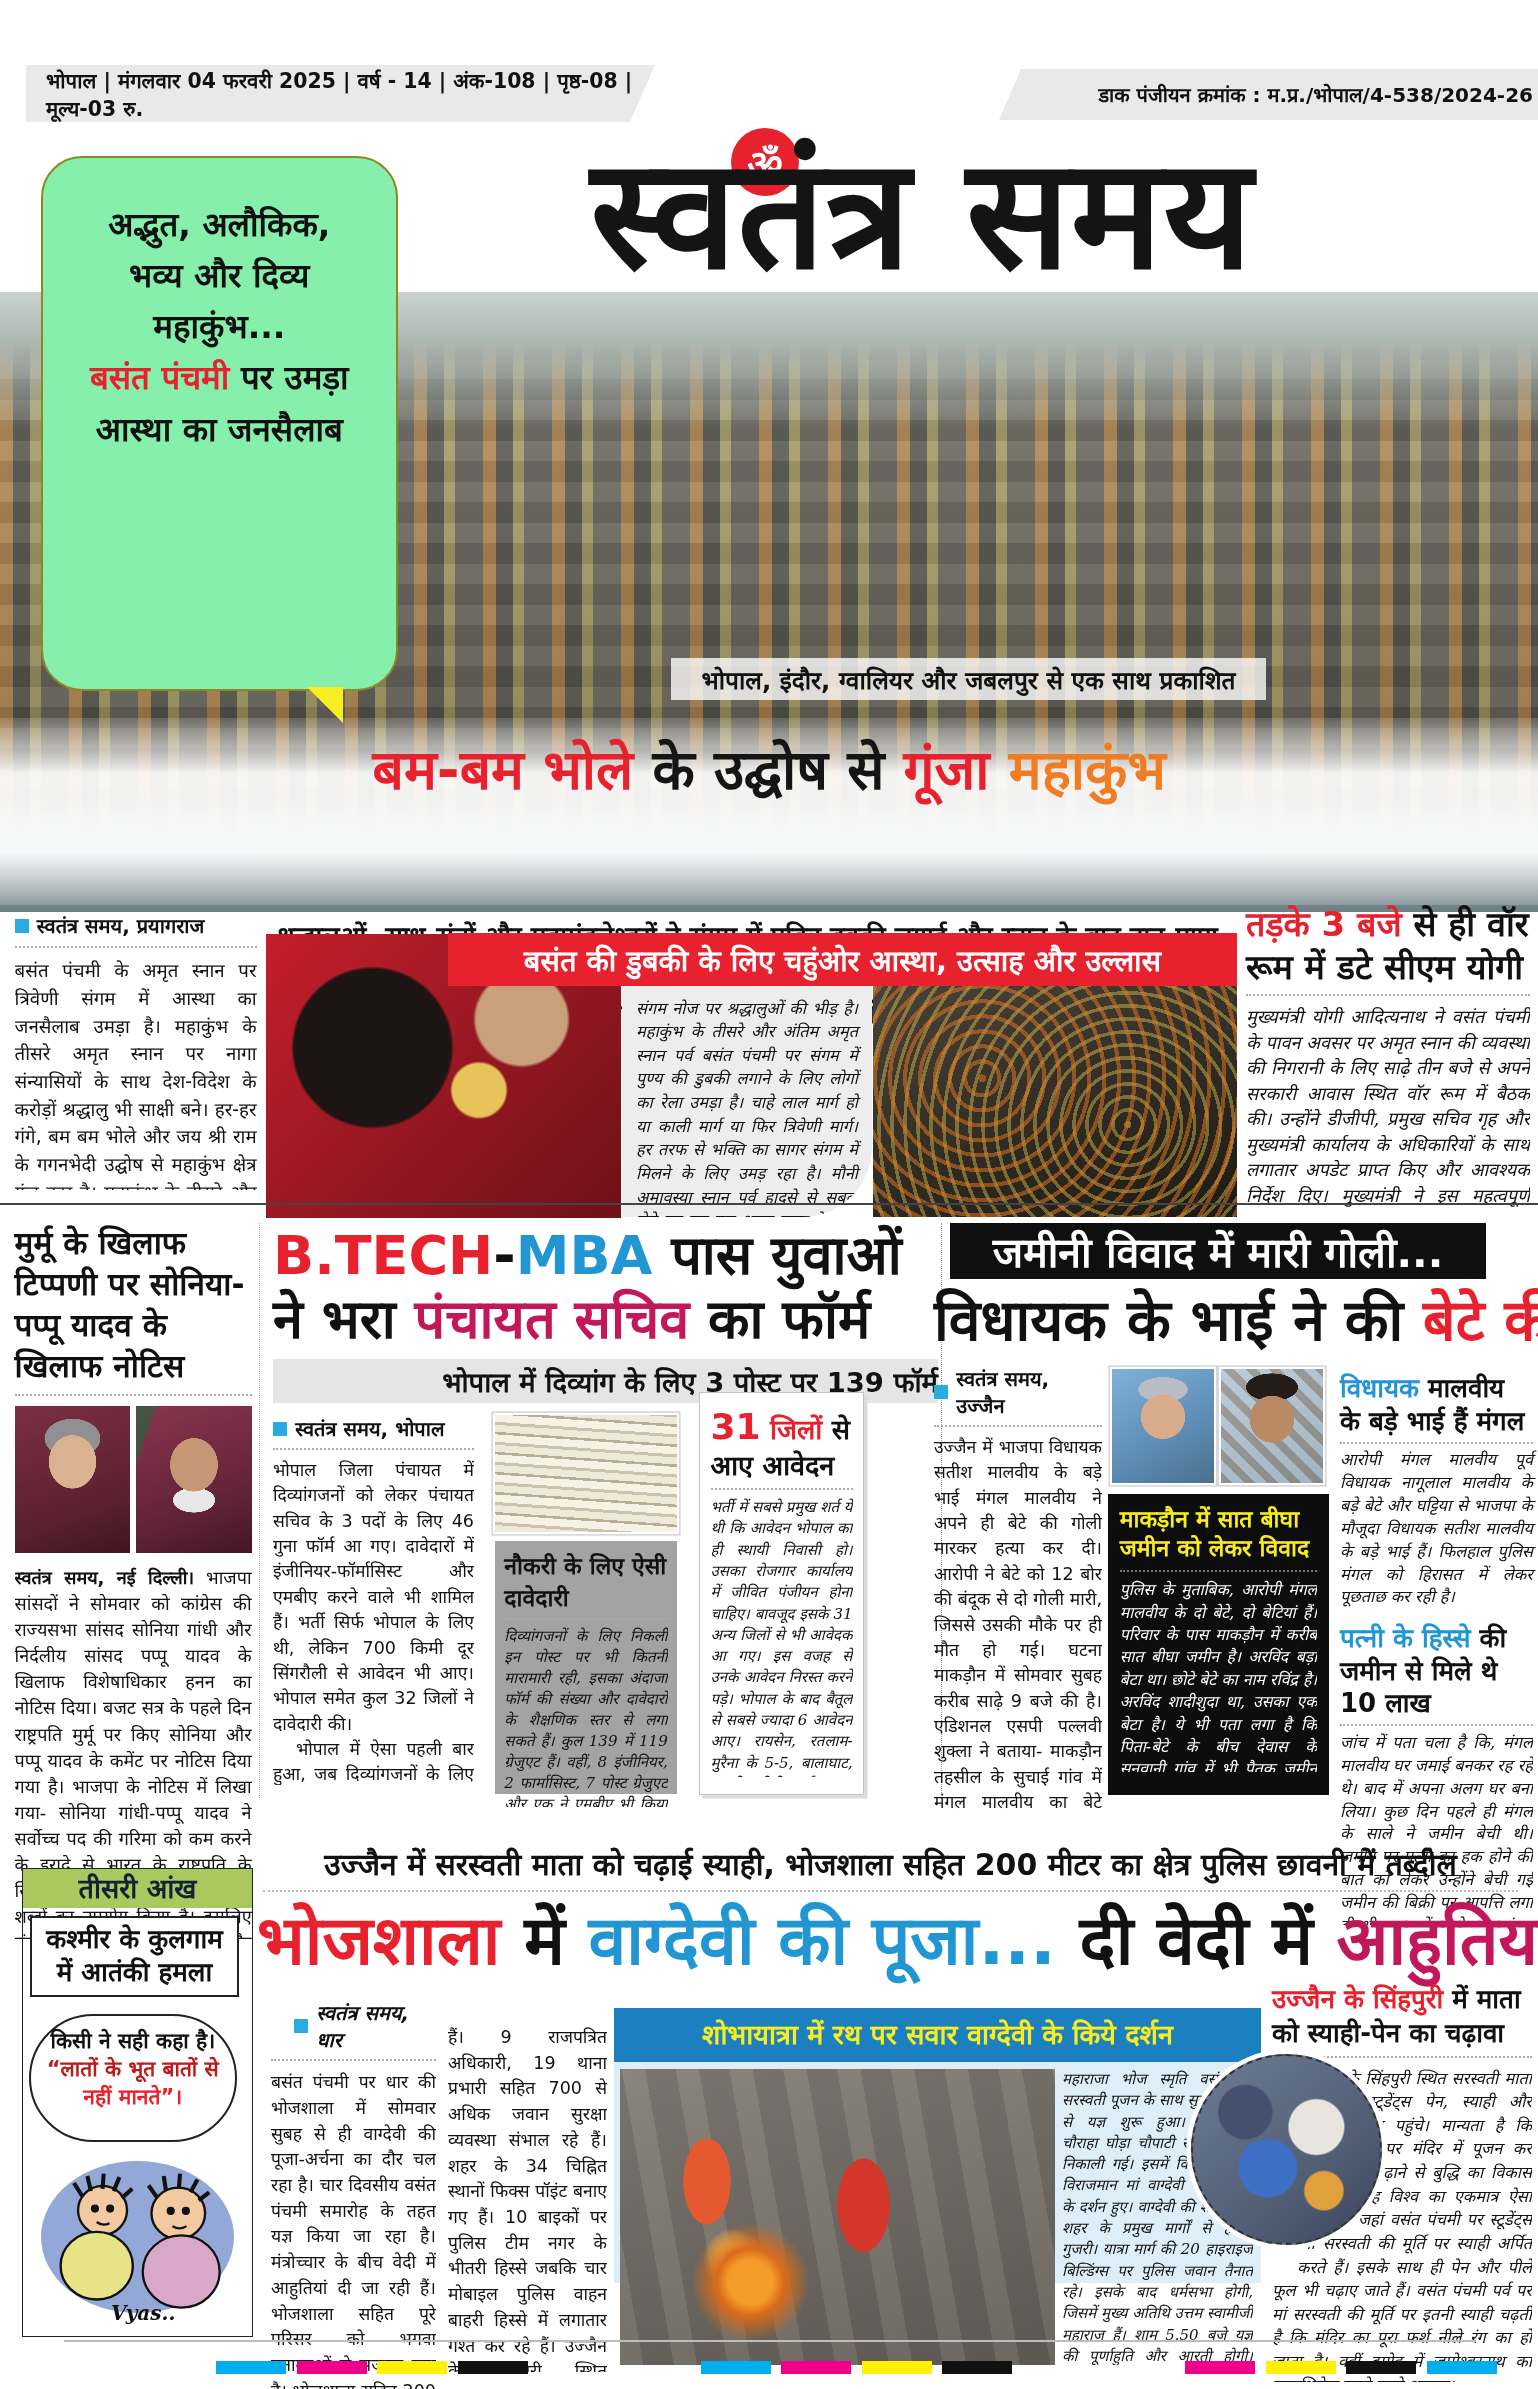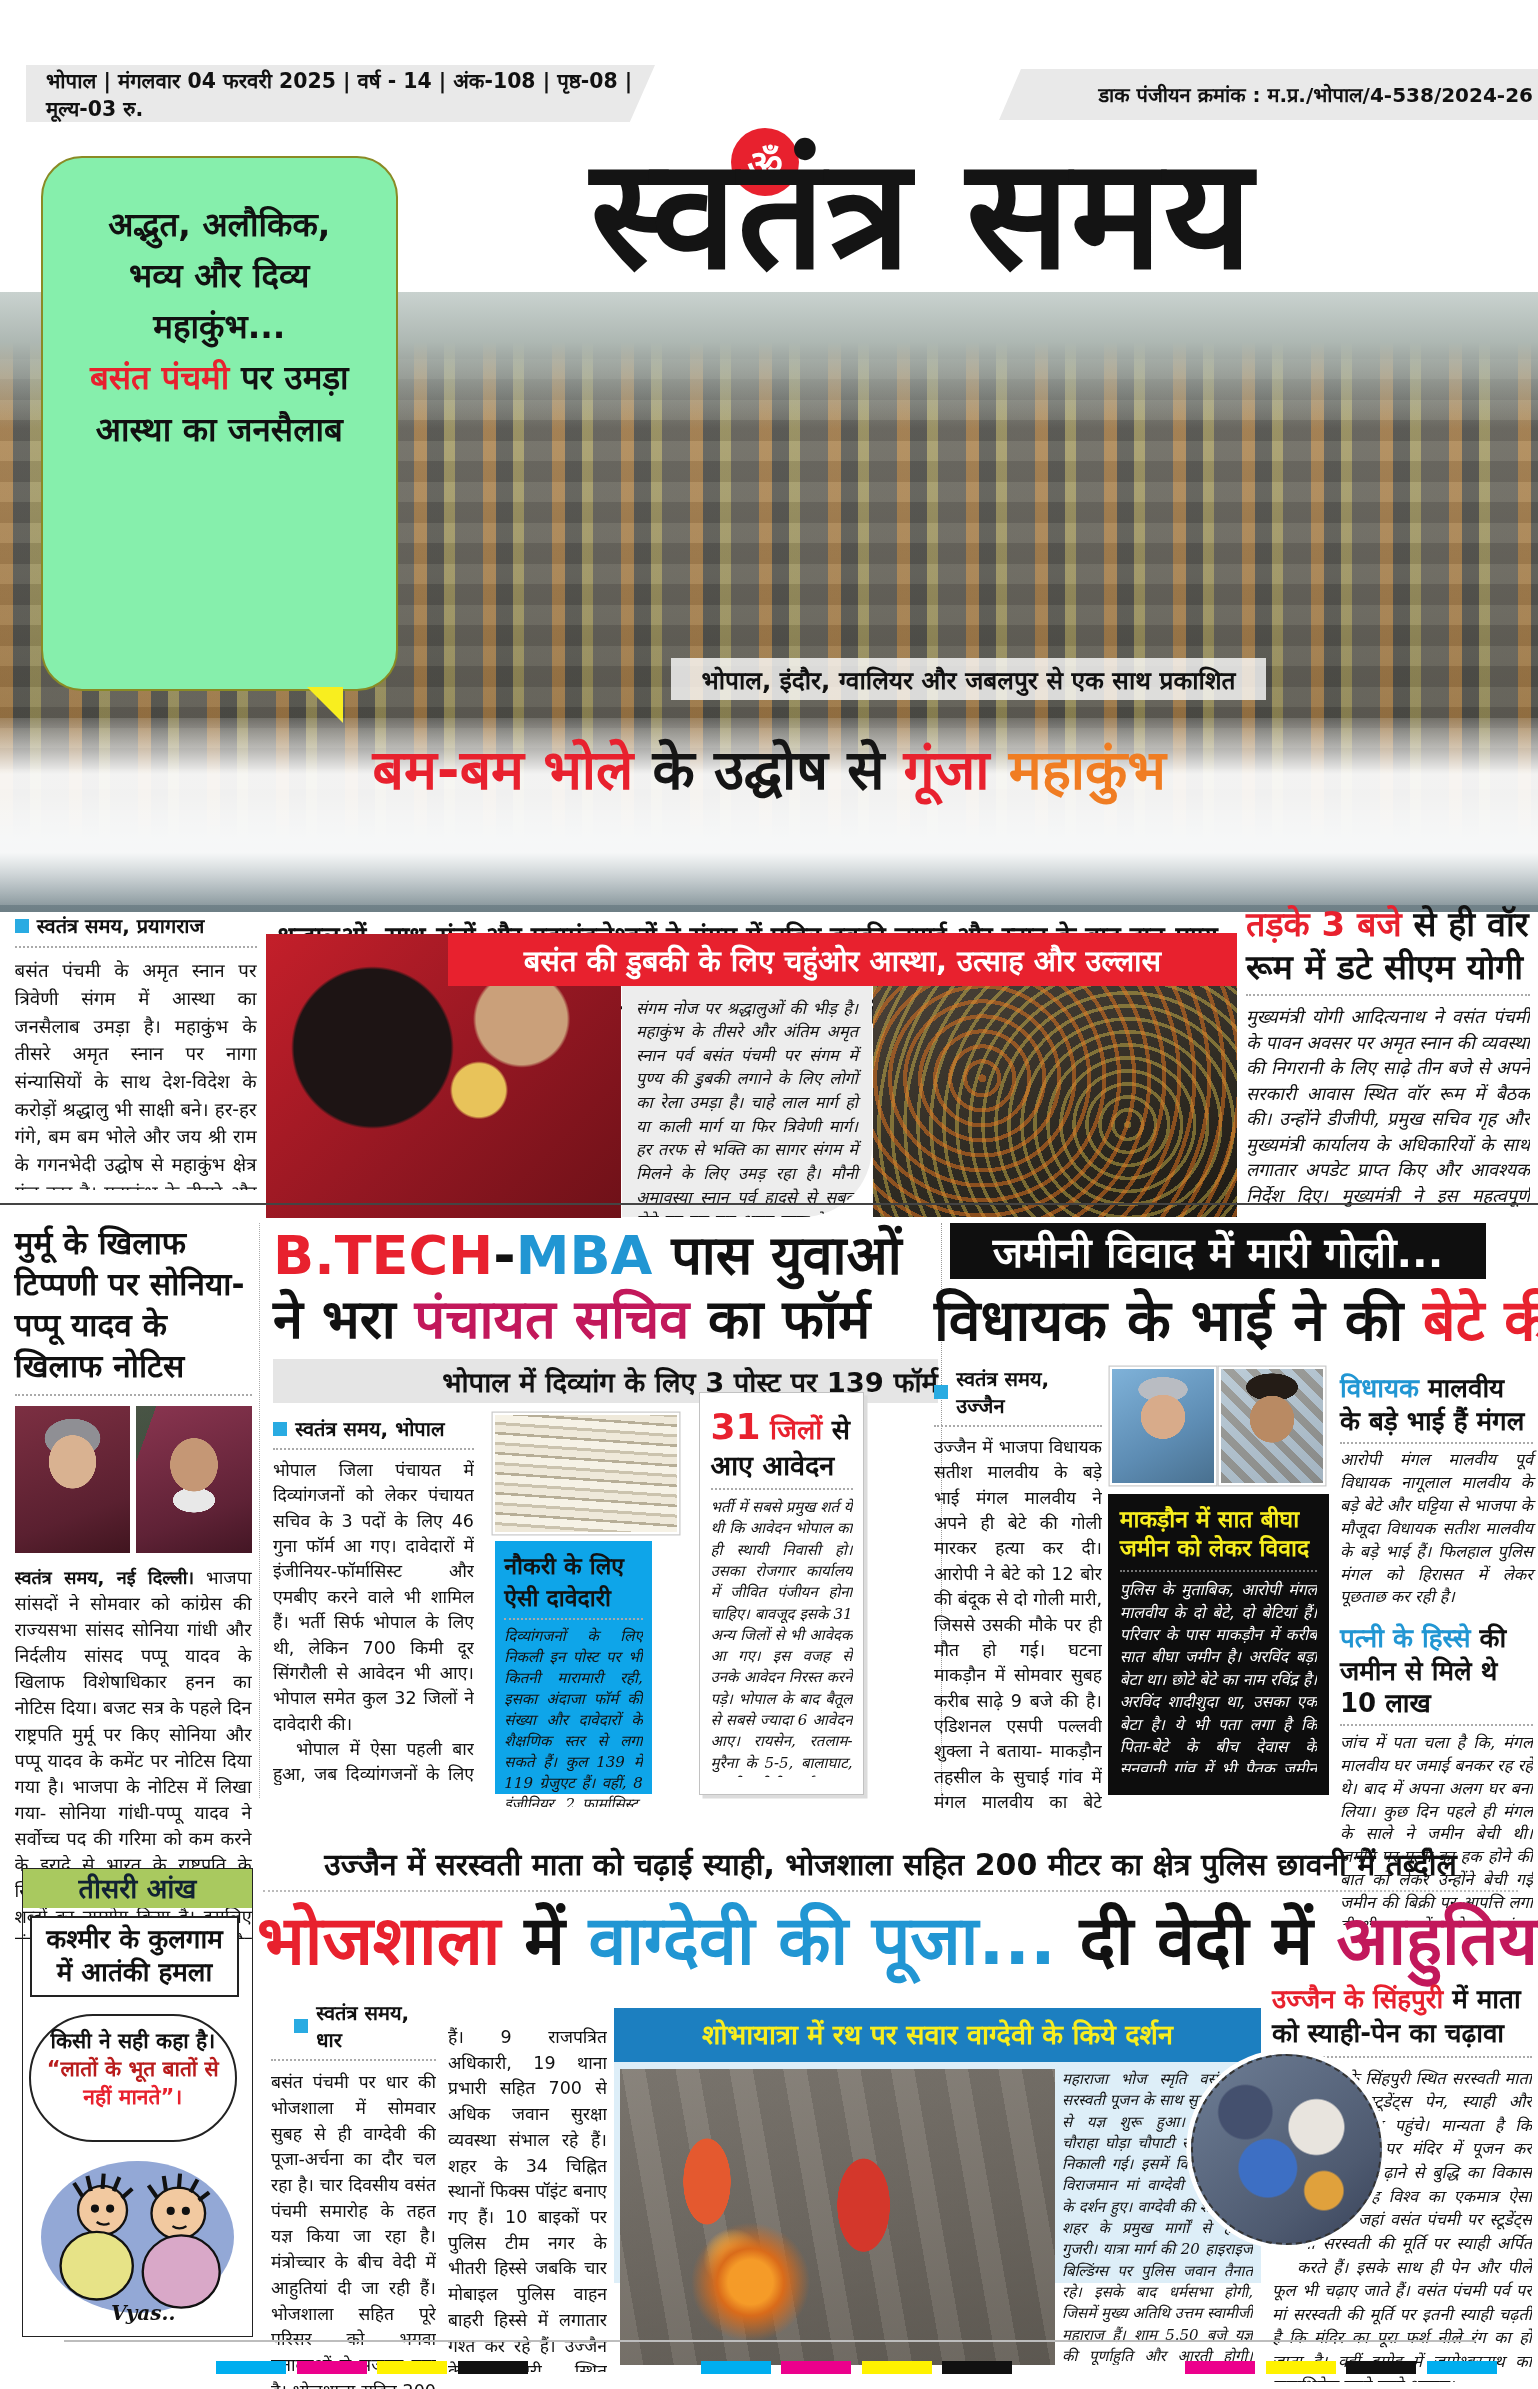--- a/index.html
+++ b/index.html
@@ -177,21 +177,21 @@
       <span class="bullet"></span>
       <span>स्वतंत्र समय, भोपाल</span>
     </div>
     <div class="dotrule" style="margin:5.8px 0 8.2px 0;"></div>
     <div class="j clip" style="font-size:17.5px;line-height:1.45;height:327px;">
       <div>भोपाल जिला पंचायत में दिव्यांगजनों को लेकर पंचायत सचिव के 3 पदों के लिए 46 गुना फॉर्म आ गए। दावेदारों में इंजीनियर-फॉर्मासिस्ट और एमबीए करने वाले भी शामिल हैं। भर्ती सिर्फ भोपाल के लिए थी, लेकिन 700 किमी दूर सिंगरौली से आवेदन भी आए। भोपाल समेत कुल 32 जिलों ने दावेदारी की।</div>
       <div style="text-indent:23px;">भोपाल में ऐसा पहली बार हुआ, जब दिव्यांगजनों के लिए इतने आवेदन आए हों। इनकी नियुक्ति मेरिट के आधार पर वॉक-इन-इंटरव्यू से होगी। 9 से 20 जनवरी के बीच तीन पदों के लिए कुल 139 आवेदन आए। छंटनी में बाहरी 31 जिलों के 67 फॉर्म रिजेक्ट हो गए, जबकि भोपाल के 31 फॉर्म कमियों की वजह से रिजेक्ट हुए। ऐसे में अब सिर्फ 42 दावेदार ही बचे हैं। जिला स्तरीय कमेटी इंटरव्यू लेकर भर्ती की आगे की प्रक्रिया पूरी करेंगी।</div>
     </div>
   </div>
   <div class="abs ph-files frame" style="left:495px;top:1415px;width:182px;height:117px;"></div>
-  <div class="abs" style="left:495px;top:1541px;width:157px;height:253px;background:#0ea5e9;padding:8.2px 9.3px;box-sizing:border-box;">
+  <div class="abs" style="left:495px;top:1541px;width:182px;height:253px;background:#a3a3a3;padding:8.2px 9.3px;box-sizing:border-box;">
     <div class="b" style="font-size:23px;">नौकरी के लिए ऐसी दावेदारी</div>
     <div class="dotrule" style="margin:4.7px 0 5.8px 0;"></div>
     <div class="ser j clip" style="font-size:15px;line-height:1.4;height:181px;">दिव्यांगजनों के लिए निकली इन पोस्ट पर भी कितनी मारामारी रही, इसका अंदाजा फॉर्म की संख्या और दावेदारों के शैक्षणिक स्तर से लगा सकते हैं। कुल 139 में 119 ग्रेजुएट हैं। वहीं, 8 इंजीनियर, 2 फार्मासिस्ट, 7 पोस्ट ग्रेजुएट और एक ने एमबीए भी किया था। मध्यप्रदेश विधानसभा के शीतकालीन सत्र में बेरोजगारों की नई संख्या 26.17 लाख बताई गई है, जिसमें 35186 बेरोजगार बढ़ गए हैं। दरअसल, विधायक बाला बच्चन ने सवाल किया था कि 20 नवंबर 2024 की स्थिति में एमपी में रजिस्टर्ड बेरोजगारों की संख्या और एक साल की अवधि में सरकारी और निजी क्षेत्र में चयन की जानकारी दी जाए।</div>
   </div>
   <div class="abs" style="left:699px;top:1392px;width:165px;height:403px;background:#fff;border:1.2px solid #c2c2c2;box-shadow:3.5px 3.5px 0 #dcdcdc;padding:10.5px 10.5px;box-sizing:border-box;">
     <div class="b" style="font-size:27px;line-height:1.25;">
       <span style="color:#e8212e;font-size:36px;">31</span><span style="color:#e8212e"> जिलों</span><span> से</span><br>
       <span>आए आवेदन</span>
     </div>
     <div class="dotrule" style="margin:5.8px 0 7px 0;"></div>
@@ -272,21 +272,21 @@
 
   <div class="abs b ctr" style="left:263px;top:1843px;width:1255px;font-size:30px;">
     <span>उज्जैन में सरस्वती माता को चढ़ाई स्याही, भोजशाला सहित 200 मीटर का क्षेत्र पुलिस छावनी में तब्दील</span>
   </div>
   <div class="abs" style="left:263px;top:1890px;width:1255px;border-top:2.3px dotted #bbb;"></div>
   <div class="abs b ctr" style="left:257px;top:1904px;width:1272px;font-size:68px;line-height:1.1;white-space:nowrap;">
     <span style="color:#e8212e">भोजशाला</span><span> में </span><span style="color:#2196d3">वाग्देवी की पूजा...</span><span> दी वेदी में </span><span style="color:#c2185b">आहुतियां</span>
   </div>
 
   <div class="abs" style="left:271px;top:1999px;width:165px;height:374px;">
-    <div class="byline" style="margin-left:23px;">
+    <div class="byline" style="margin-left:23px;font-style:italic;">
       <span class="bullet"></span>
       <span>स्वतंत्र समय, धार</span>
     </div>
     <div class="dotrule" style="margin:5.8px 0 9.3px 0;"></div>
     <div class="j clip" style="font-size:17.5px;line-height:1.47;height:327px;">बसंत पंचमी पर धार की भोजशाला में सोमवार सुबह से ही वाग्देवी की पूजा-अर्चना का दौर चल रहा है। चार दिवसीय वसंत पंचमी समारोह के तहत यज्ञ किया जा रहा है। मंत्रोच्चार के बीच वेदी में आहुतियां दी जा रही हैं। भोजशाला सहित पूरे परिसर को भगवा पताकाओं से सजाया गया है। भोजशाला सहित 200 मीटर का एरिया पुलिस छावनी में तब्दील है। 70 से ज्यादा सीसीटीवी कैमरे लगाए गए</div>
   </div>
   <div class="abs j clip" style="left:448px;top:2025px;width:159px;height:347px;font-size:17.5px;line-height:1.47;">
     <span>हैं। 9 राजपत्रित अधिकारी, 19 थाना प्रभारी सहित 700 से अधिक जवान सुरक्षा व्यवस्था संभाल रहे हैं। शहर के 34 चिह्नित स्थानों फिक्स पॉइंट बनाए गए हैं। 10 बाइकों पर पुलिस टीम नगर के भीतरी हिस्से जबकि चार मोबाइल पुलिस वाहन बाहरी हिस्से में लगातार गश्त कर रहे हैं। उज्जैन के सिंहपुरी स्थित सरस्वती माता मंदिर में स्याही-पेन चढ़ाए गए। वहीं, दमोह के जागेश्वरनाथ धाम में धक्कामुक्की की वजह से 5 महिलाओं को चोट आई है।</span>
   </div>
 

